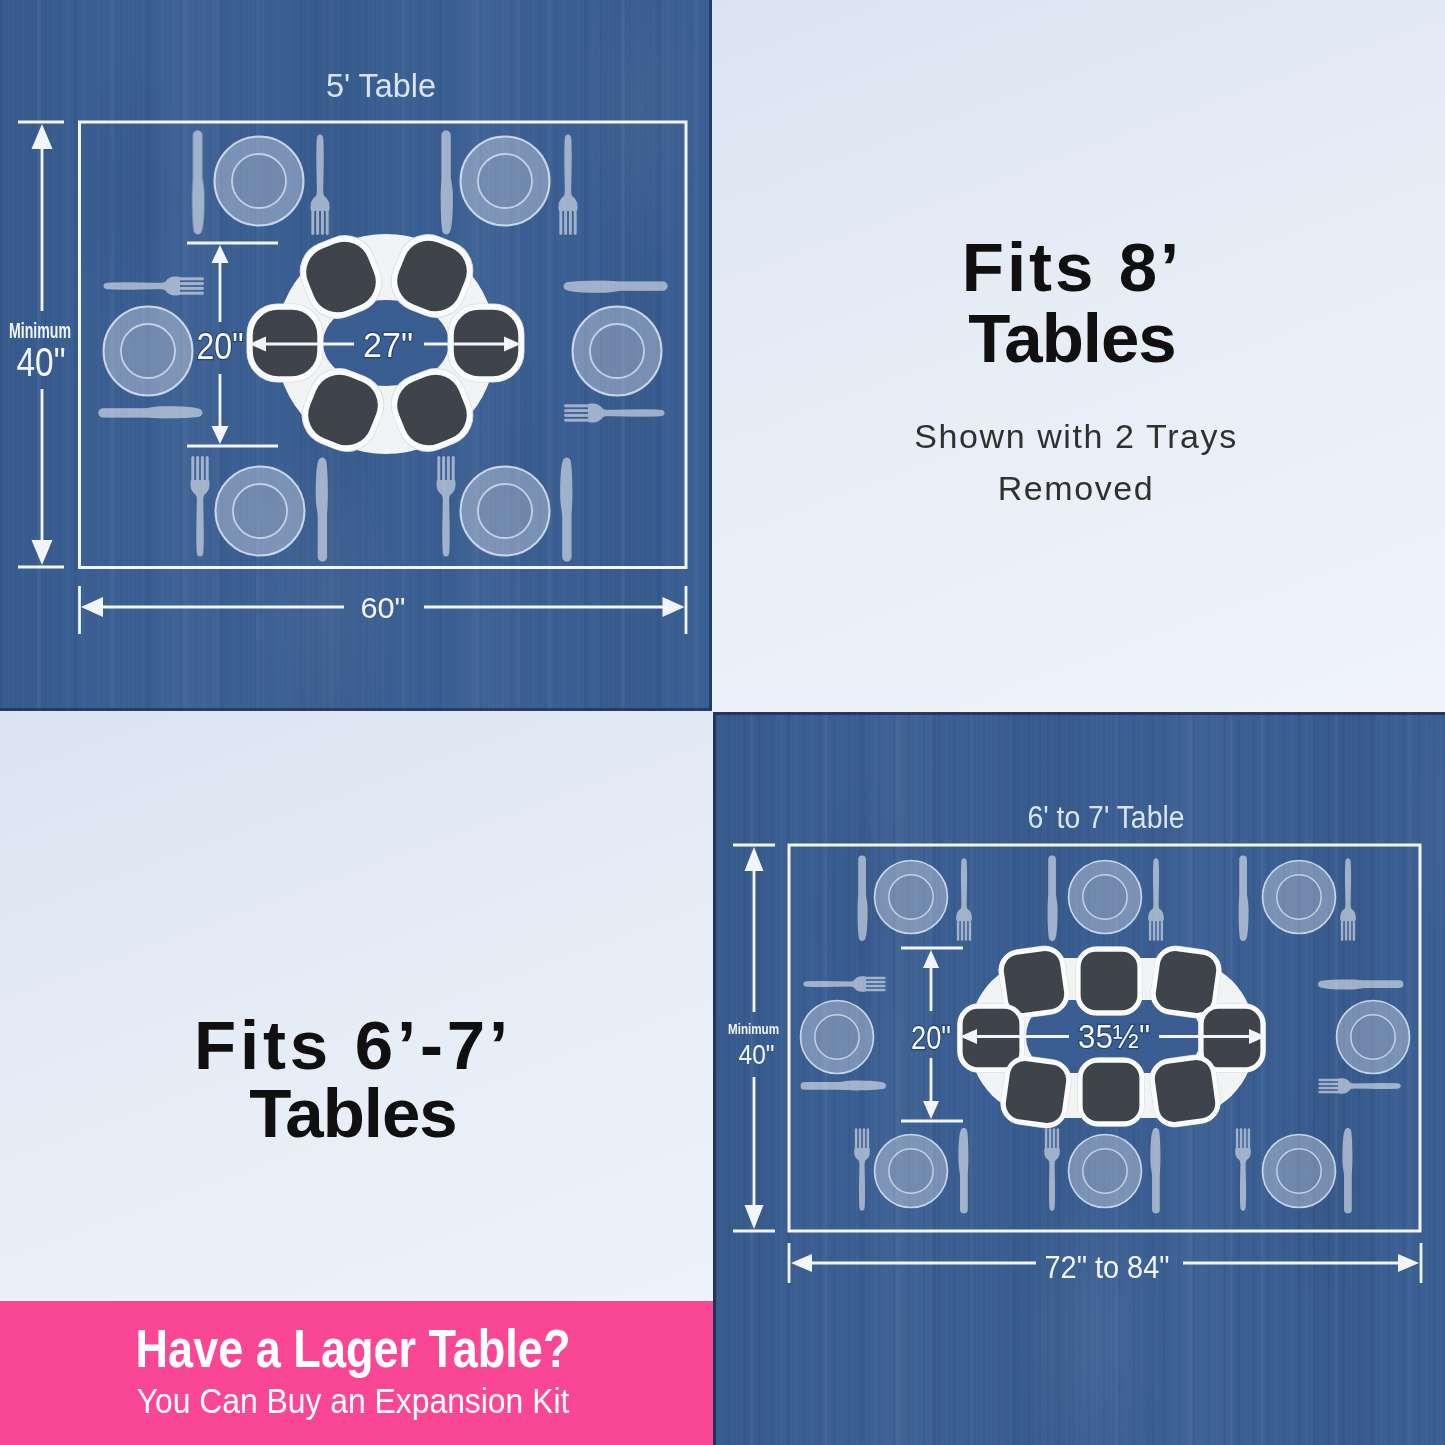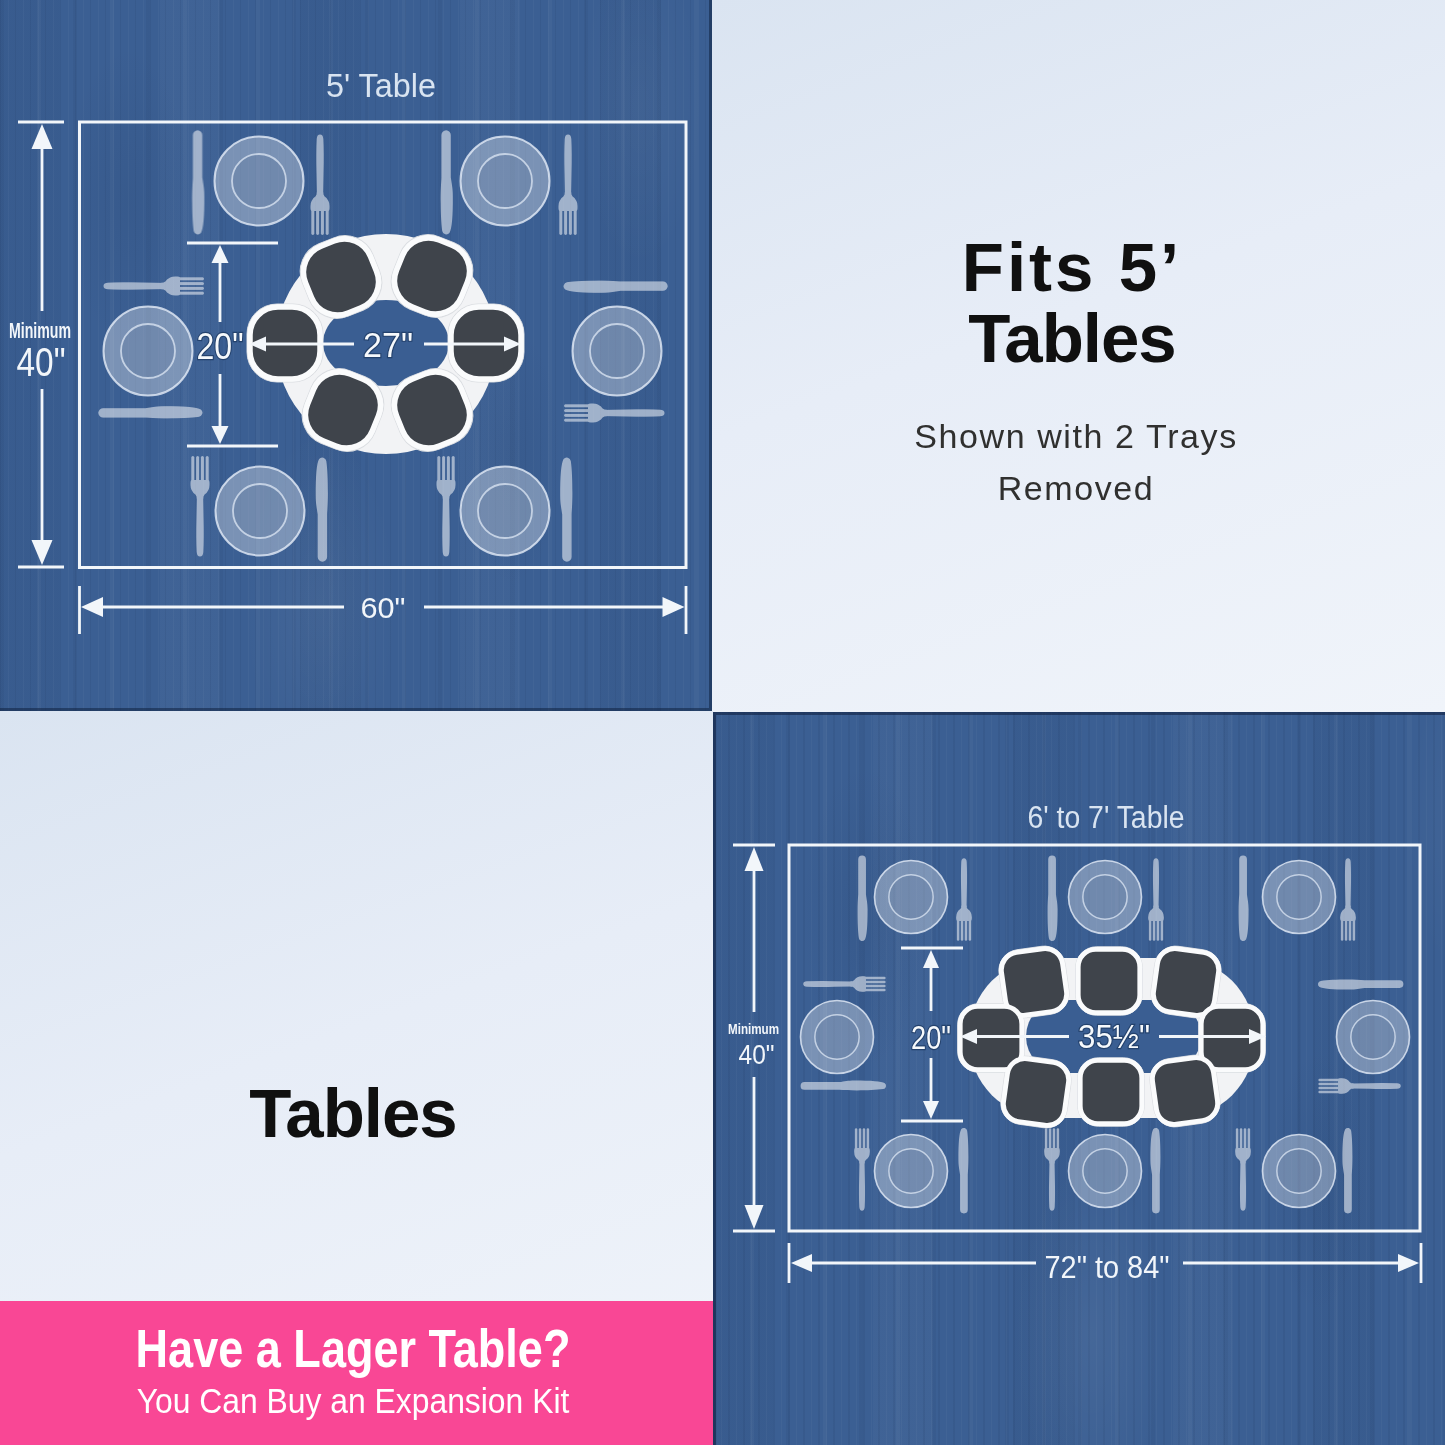--- a/index.html
+++ b/index.html
@@ -18,28 +18,29 @@
   }
   .light{position:absolute;background:linear-gradient(160deg,#dae4f1 0%,#e7edf7 45%,#f0f4fa 100%);}
   svg{position:absolute;left:0;top:0;}
 </style>
 </head>
 <body>
 <div id="page">
 
   <div class="light" style="left:711px;top:0;width:734px;height:713px;"></div>
 
-  <div style="position:absolute;left:716px;top:233px;width:712px;text-align:center;font-weight:bold;color:#101010;font-size:69px;line-height:69px;letter-spacing:3px;">Fits 5’</div>
+  <div style="position:absolute;left:716px;top:233px;width:712px;text-align:center;font-weight:bold;color:#101010;font-size:69px;line-height:69px;letter-spacing:3px;">Fits 8’</div>
 
   <div style="position:absolute;left:716px;top:304px;width:712px;text-align:center;font-weight:bold;color:#101010;font-size:69px;line-height:69px;letter-spacing:-1px;">Tables</div>
 
   <div style="position:absolute;left:716px;top:410px;width:720px;text-align:center;color:#30302f;font-size:34px;line-height:52px;letter-spacing:1.6px;">Shown with 2 Trays<br>Removed</div>
 
   <div class="light" style="left:0;top:711px;width:713px;height:734px;"></div>
 
+  <div style="position:absolute;left:0px;top:1011px;width:706px;text-align:center;font-weight:bold;color:#101010;font-size:69px;line-height:69px;letter-spacing:3.8px;">Fits 6’-7’</div>
 
   <div style="position:absolute;left:0px;top:1079px;width:706px;text-align:center;font-weight:bold;color:#101010;font-size:69px;line-height:69px;letter-spacing:-1px;">Tables</div>
 
   <div style="position:absolute;left:0;top:1301px;width:713px;height:144px;background:#f94795;"></div>
 
   <div style="position:absolute;left:0;top:1322px;width:706px;text-align:center;font-weight:bold;color:#ffffff;font-size:53px;line-height:53px;transform:scaleX(.85);">Have a Lager Table?</div>
 
   <div style="position:absolute;left:0;top:1382px;width:706px;text-align:center;color:#ffffff;font-size:35px;line-height:38px;transform:scaleX(.91);">You Can Buy an Expansion Kit</div>
 
   <div class="wood" style="left:0;top:0;width:712px;height:711px;box-shadow:inset -3px -3px 0 rgba(16,34,66,.55);">

